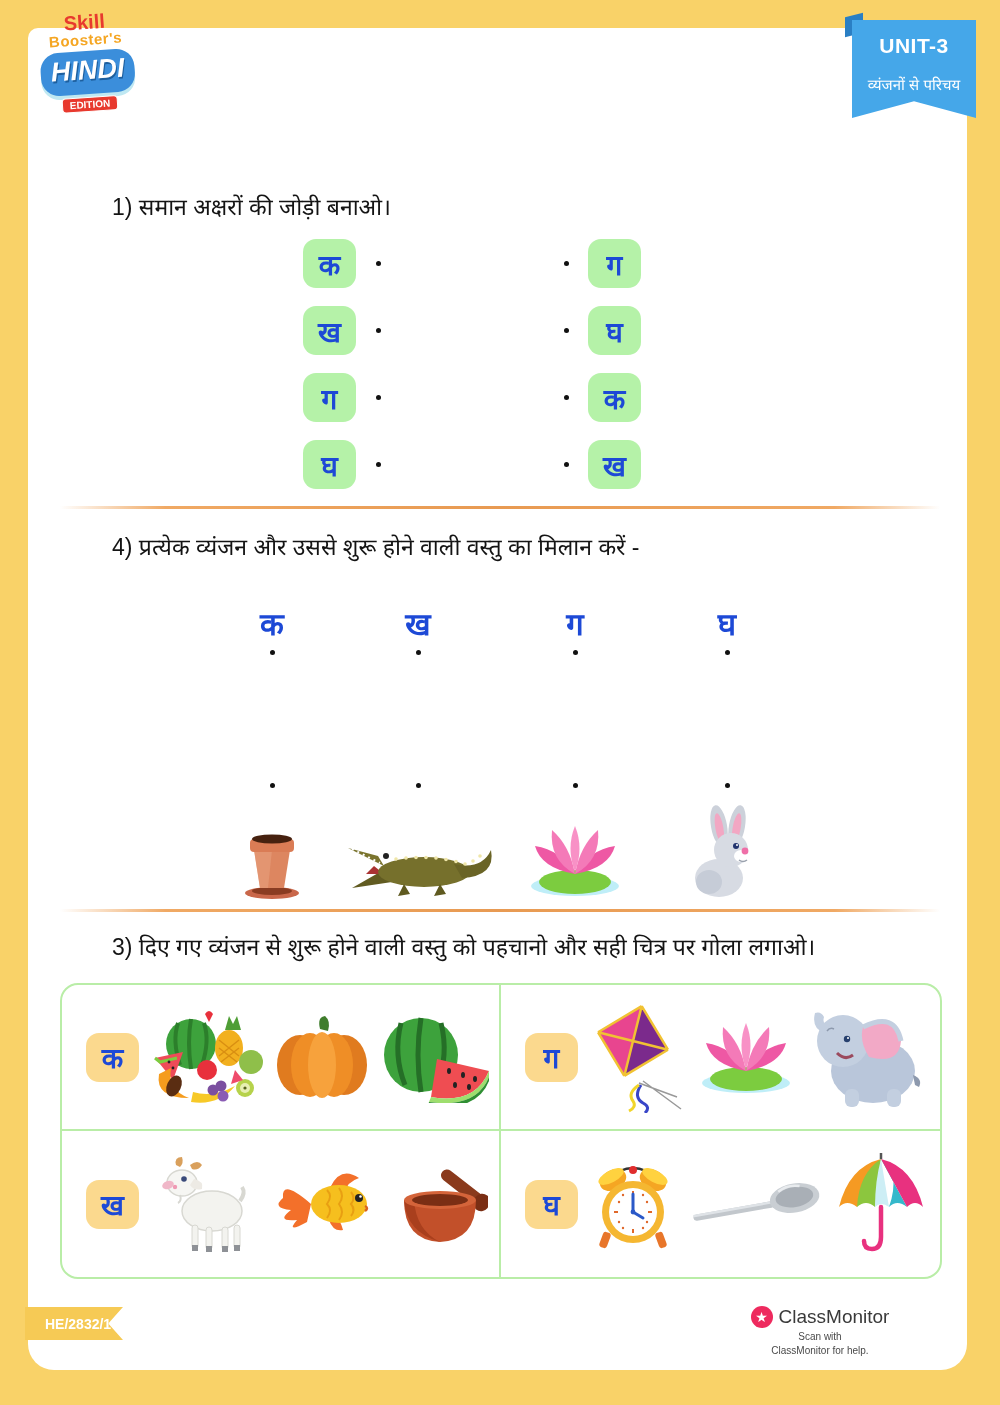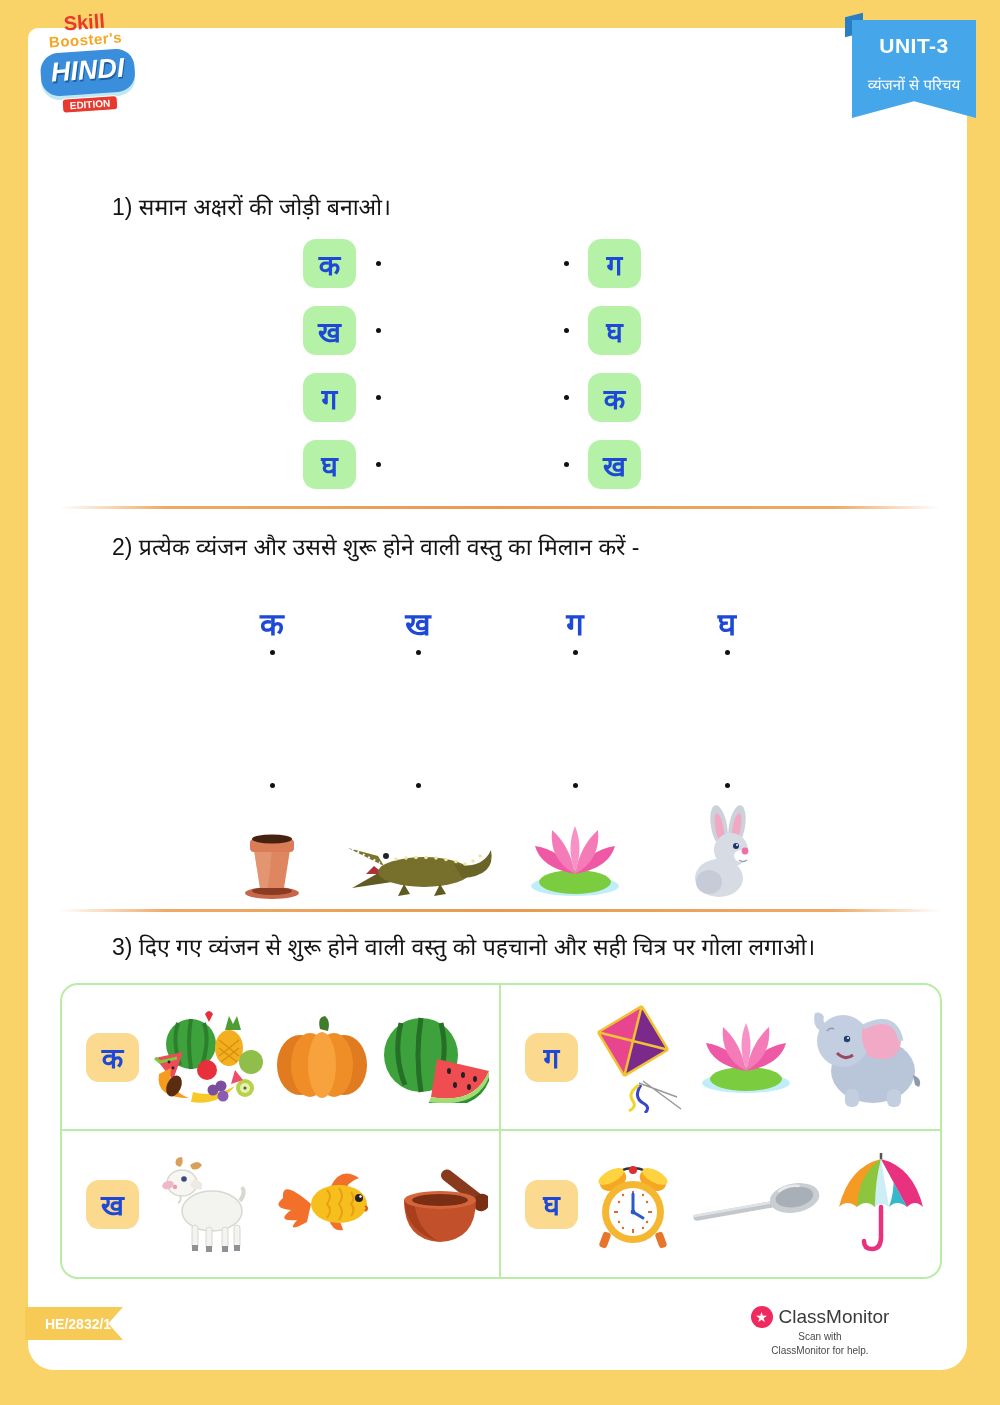--- a/index.html
+++ b/index.html
@@ -117,21 +117,21 @@
   </div>
   <div class="match-row" style="top:440px">
     <div class="letter-box" style="left:0">घ</div>
     <div class="dot" style="left:73px;top:22px"></div>
     <div class="dot" style="left:261px;top:22px"></div>
     <div class="letter-box" style="left:285px">ख</div>
   </div>
 
   <div class="divider" style="top:506px"></div>
 
-  <div class="heading" style="top:530px">2) प्रत्येक व्यंजन और उससे शुरू होने वाली वस्तु का मिलान करें -</div>
+  <div class="heading" style="top:530px">4) प्रत्येक व्यंजन और उससे शुरू होने वाली वस्तु का मिलान करें -</div>
 
   <div class="s2-letter" style="left:272px">क</div>
   <div class="s2-letter" style="left:418px">ख</div>
   <div class="s2-letter" style="left:575px">ग</div>
   <div class="s2-letter" style="left:727px">घ</div>
 
   <div class="dot" style="left:270px;top:650px"></div>
   <div class="dot" style="left:416px;top:650px"></div>
   <div class="dot" style="left:573px;top:650px"></div>
   <div class="dot" style="left:725px;top:650px"></div>

